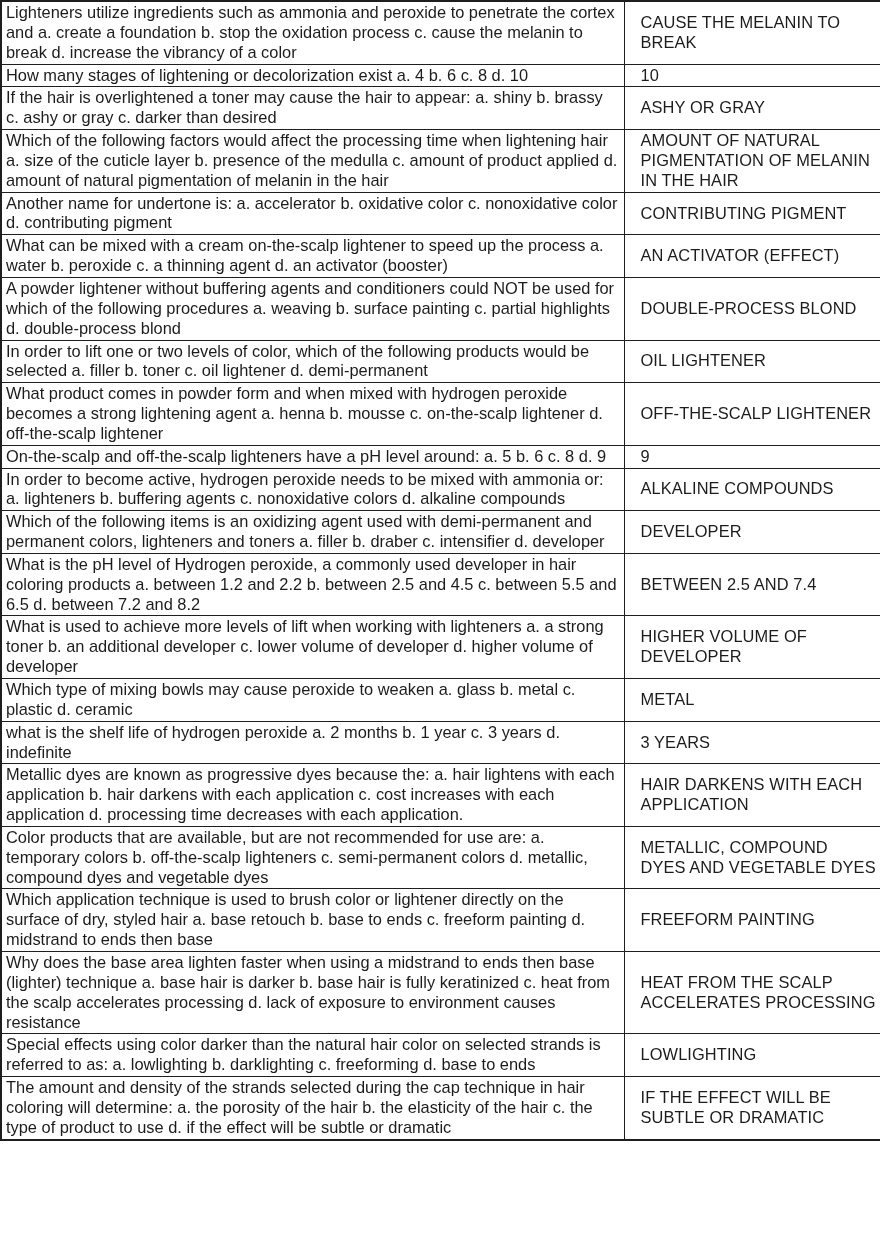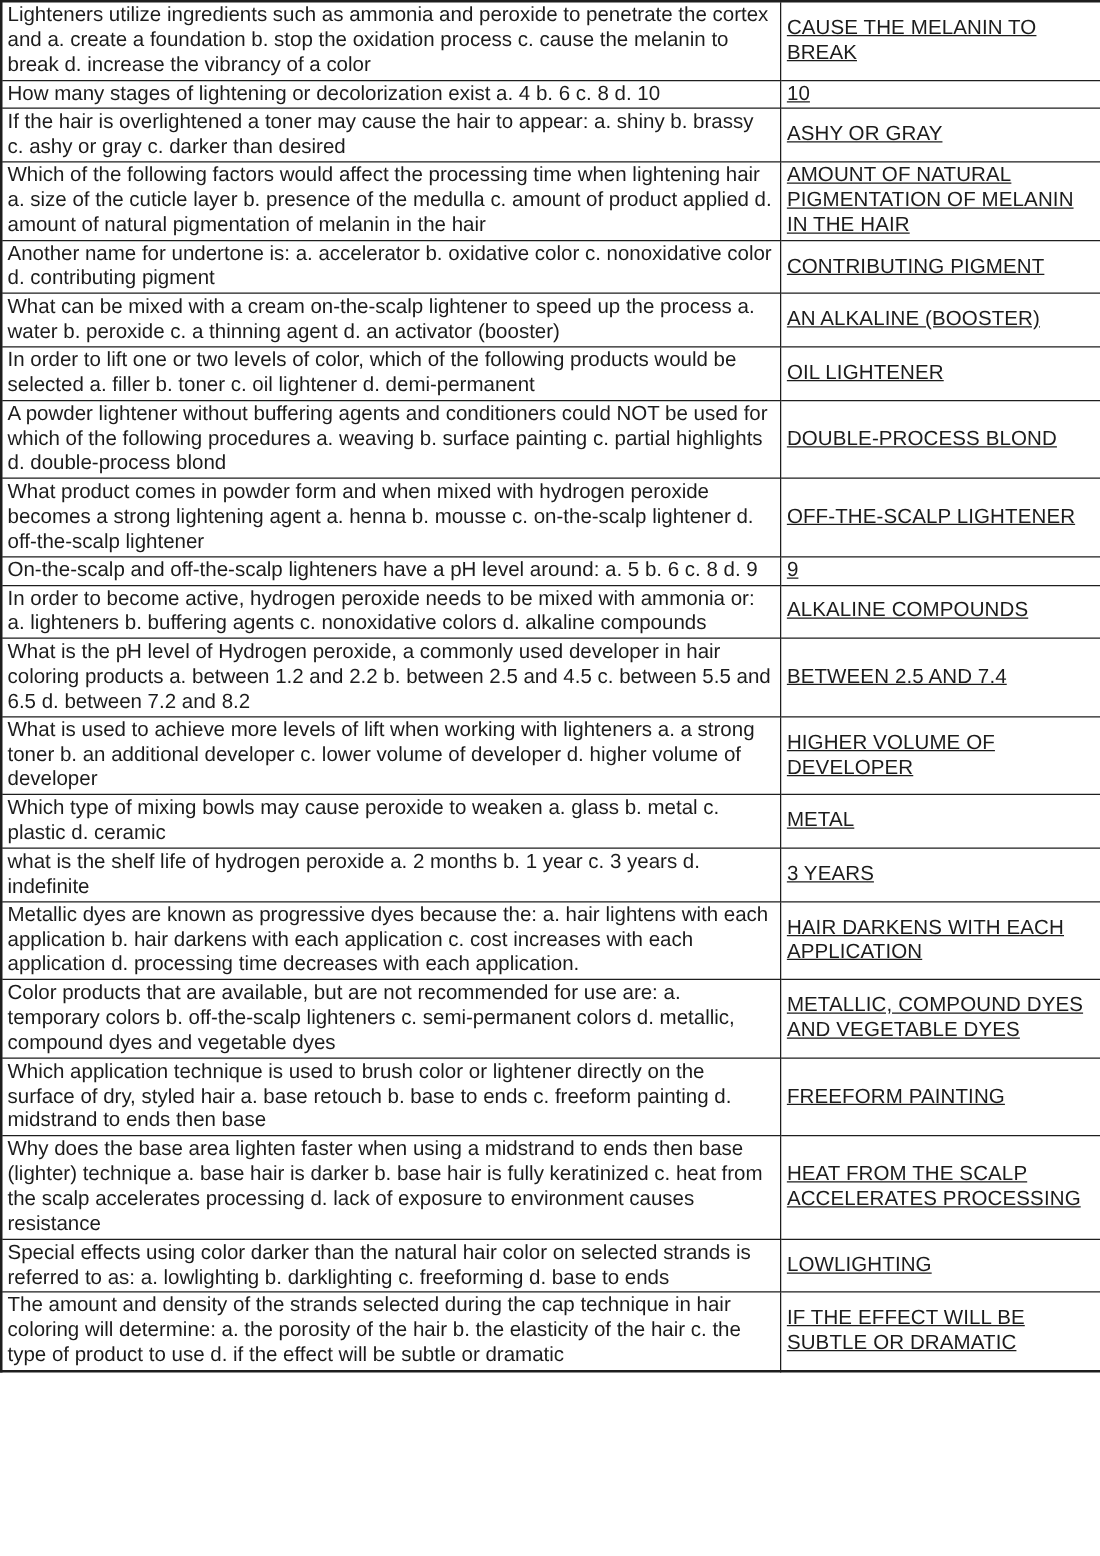--- a/index.html
+++ b/index.html
@@ -24,23 +24,22 @@
     border: 1.5px solid #1e1e1e;
     padding: 1px 4px 1px 4px;
     font-size: 16.4px;
     line-height: 1.21;
     color: #1c1c1c;
     vertical-align: middle;
     word-wrap: break-word;
     overflow: hidden;
   }
   td.a-cell {
-    padding-left: 5px;
+    padding-left: 16px;
     letter-spacing: 0.1px;
-    text-decoration: underline;
   }
 </style>
 </head>
 <body>
 
 <table class="quiz">
   <colgroup>
     <col class="q-col">
     <col class="a-col">
   </colgroup>
@@ -60,41 +59,45 @@
       <tr>
         <td class="q-cell">Which of the following factors would affect the processing time when lightening hair a. size of the cuticle layer b. presence of the medulla c. amount of product applied d. amount of natural pigmentation of melanin in the hair</td>
         <td class="a-cell">AMOUNT OF NATURAL PIGMENTATION OF MELANIN IN THE HAIR</td>
       </tr>
       <tr>
         <td class="q-cell">Another name for undertone is: a. accelerator b. oxidative color c. nonoxidative color d. contributing pigment</td>
         <td class="a-cell">CONTRIBUTING PIGMENT</td>
       </tr>
       <tr>
         <td class="q-cell">What can be mixed with a cream on-the-scalp lightener to speed up the process a. water b. peroxide c. a thinning agent d. an activator (booster)</td>
-        <td class="a-cell">AN ALKALINE (BOOSTER)</td>
+        <td class="a-cell">AN ACTIVATOR (EFFECT)</td>
+      </tr>
+      <tr>
+        <td class="q-cell">A powder lightener without buffering agents and conditioners could NOT be used for which of the following procedures a. weaving b. surface painting c. partial highlights d. double-process blond</td>
+        <td class="a-cell">DOUBLE-PROCESS BLOND</td>
       </tr>
       <tr>
         <td class="q-cell">In order to lift one or two levels of color, which of the following products would be selected a. filler b. toner c. oil lightener d. demi-permanent</td>
         <td class="a-cell">OIL LIGHTENER</td>
-      </tr>
-      <tr>
-        <td class="q-cell">A powder lightener without buffering agents and conditioners could NOT be used for which of the following procedures a. weaving b. surface painting c. partial highlights d. double-process blond</td>
-        <td class="a-cell">DOUBLE-PROCESS BLOND</td>
       </tr>
       <tr>
         <td class="q-cell">What product comes in powder form and when mixed with hydrogen peroxide becomes a strong lightening agent a. henna b. mousse c. on-the-scalp lightener d. off-the-scalp lightener</td>
         <td class="a-cell">OFF-THE-SCALP LIGHTENER</td>
       </tr>
       <tr>
         <td class="q-cell">On-the-scalp and off-the-scalp lighteners have a pH level around: a. 5 b. 6 c. 8 d. 9</td>
         <td class="a-cell">9</td>
       </tr>
       <tr>
         <td class="q-cell">In order to become active, hydrogen peroxide needs to be mixed with ammonia or: a. lighteners b. buffering agents c. nonoxidative colors d. alkaline compounds</td>
         <td class="a-cell">ALKALINE COMPOUNDS</td>
+      </tr>
+      <tr>
+        <td class="q-cell">Which of the following items is an oxidizing agent used with demi-permanent and permanent colors, lighteners and toners a. filler b. draber c. intensifier d. developer</td>
+        <td class="a-cell">DEVELOPER</td>
       </tr>
       <tr>
         <td class="q-cell">What is the pH level of Hydrogen peroxide, a commonly used developer in hair coloring products a. between 1.2 and 2.2 b. between 2.5 and 4.5 c. between 5.5 and 6.5 d. between 7.2 and 8.2</td>
         <td class="a-cell">BETWEEN 2.5 AND 7.4</td>
       </tr>
       <tr>
         <td class="q-cell">What is used to achieve more levels of lift when working with lighteners a. a strong toner b. an additional developer c. lower volume of developer d. higher volume of developer</td>
         <td class="a-cell">HIGHER VOLUME OF DEVELOPER</td>
       </tr>
       <tr>

